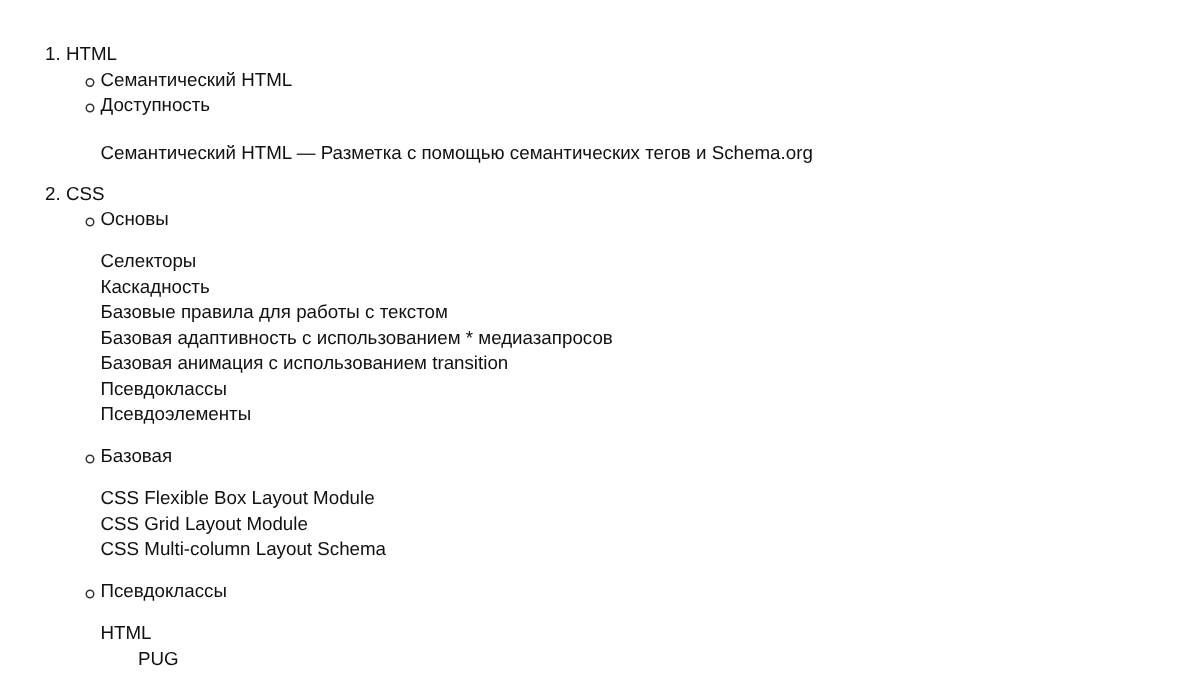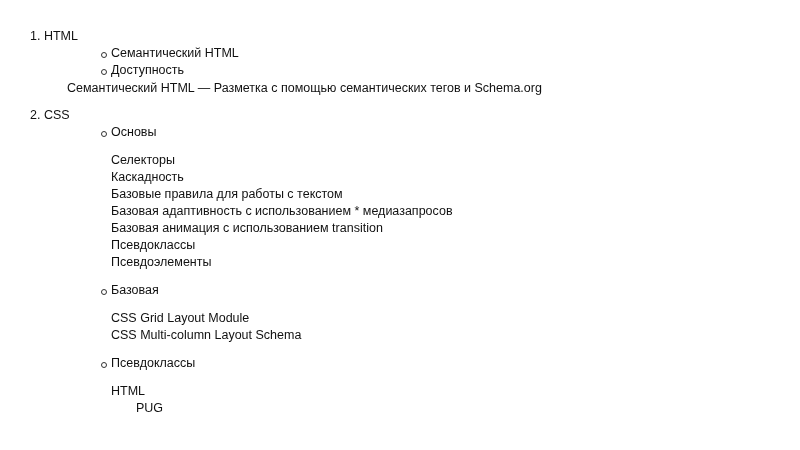--- a/index.html
+++ b/index.html
@@ -7,27 +7,27 @@
       width: 800px; height: 450px; overflow: hidden;
       font-family: "Liberation Sans", sans-serif;
       font-size: 12.5px; color: #111111;
       line-height: 17px;
     }
     .page { position: relative; padding: 28px 0 0 30px; }
     ol.top { list-style: none; margin: 0; padding: 0; }
     ol.top > li { margin: 0 0 10px 0; }
     .top-title { display: block; }
     ul.sub { list-style: none; margin: 0; padding: 0 0 0 37px; }
-    ul.sub > li { position: relative; margin-left: 44px; }
+    ul.sub > li { position: relative; }
     .bullet {
       position: absolute; left: -10px; top: 7px;
       width: 4px; height: 4px; border: 1px solid #333; border-radius: 50%;
       box-sizing: content-box;
     }
-    .desc { margin: 1px 0 0 37px; }
+    .desc { margin: 15px 0 0 37px; }
     .desc div { line-height: 17px; }
     .sub-block { margin: 11px 0 11px 0; }
     .sub-block.last { margin-bottom: 0; }
     .nested { padding-left: 25px; }
   </style>
 </head>
 <body>
 
 <div class="page">
   <ol class="top">
@@ -55,20 +55,21 @@
             <div>Базовая адаптивность с использованием * медиазапросов</div>
             <div>Базовая анимация с использованием transition</div>
             <div>Псевдоклассы</div>
             <div>Псевдоэлементы</div>
           </div>
         </li>
         <li>
           <span class="bullet"></span>
           <span>Базовая</span>
           <div class="sub-block">
+            <div>CSS Flexible Box Layout Module</div>
             <div>CSS Grid Layout Module</div>
             <div>CSS Multi-column Layout Schema</div>
           </div>
         </li>
         <li>
           <span class="bullet"></span>
           <span>Псевдоклассы</span>
           <div class="sub-block last">
             <div>HTML</div>
             <div class="nested">PUG</div>

